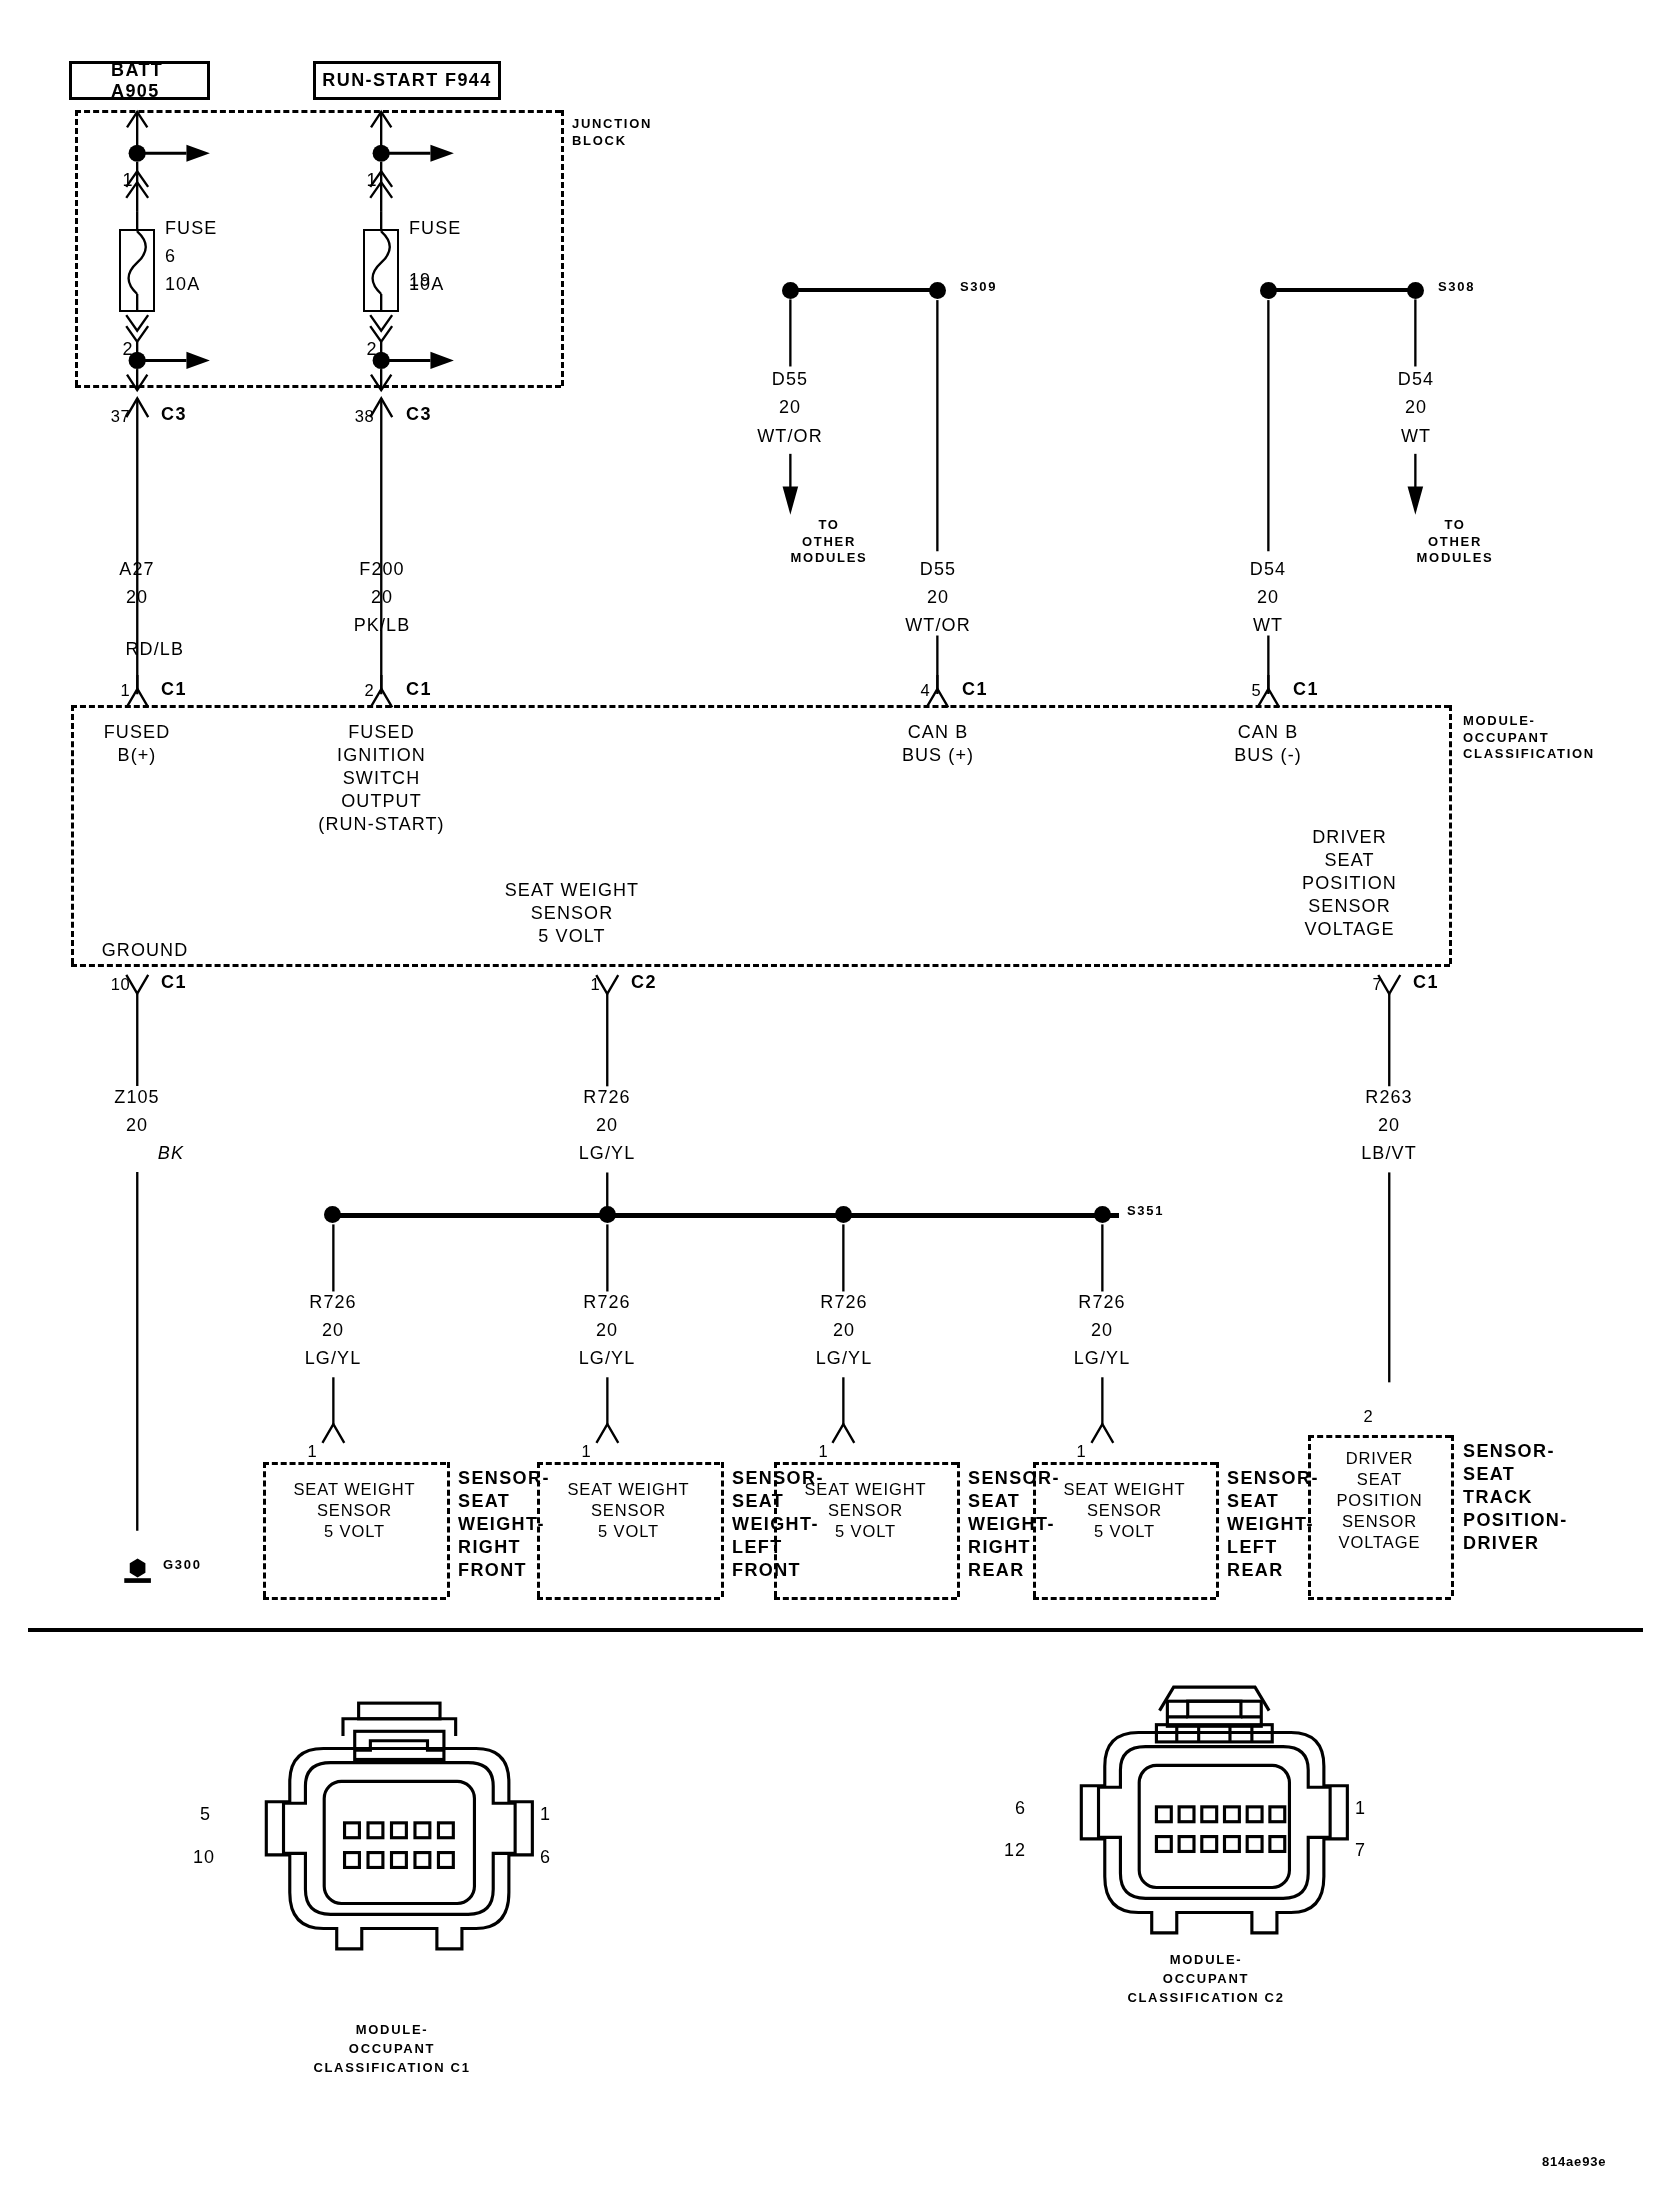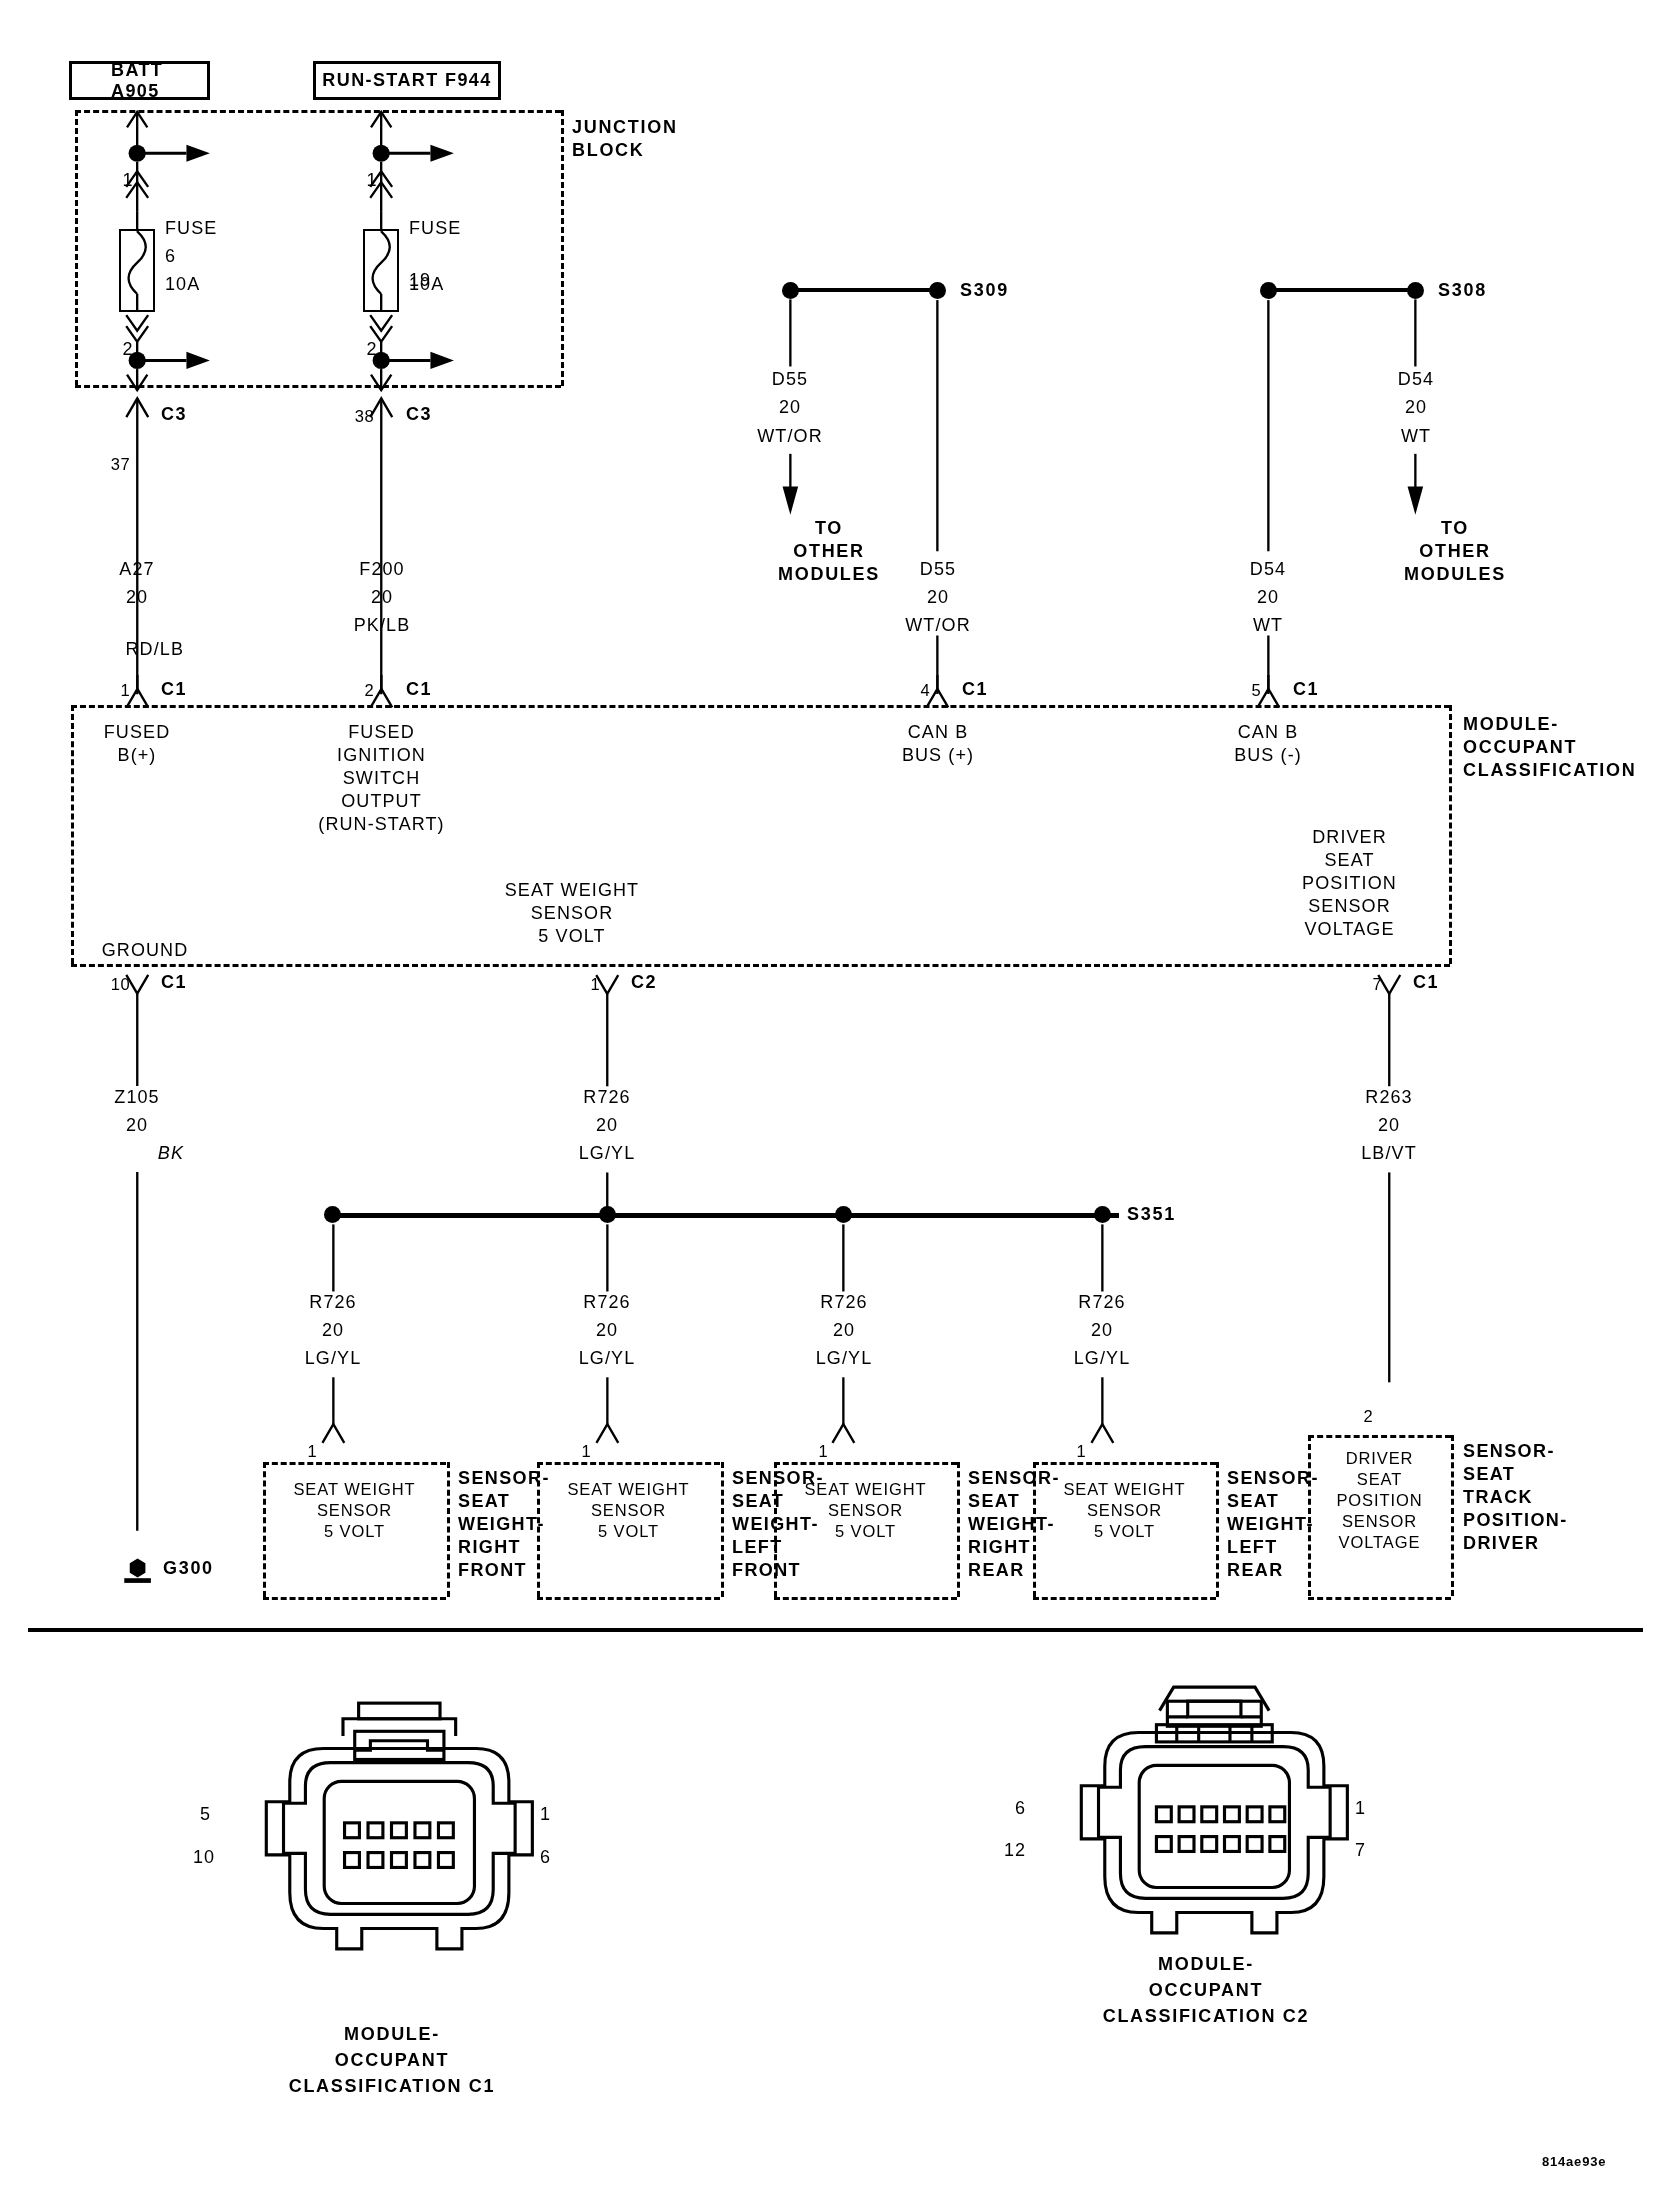--- a/index.html
+++ b/index.html
@@ -24,21 +24,21 @@
     font-family:"Liberation Sans", sans-serif;
     font-size:18px;
     letter-spacing:1.1px;
     font-weight:400;
     text-align:center;
   }
   .lbl-s{font-size:16.5px;letter-spacing:0.9px;}
   .bold{                     
     font-family:"Liberation Sans", sans-serif;
     font-weight:bold;
-    font-size:18px;
+    font-size:13px;
     letter-spacing:1.7px;
   }
   .bold-sm{font-size:18px;letter-spacing:1.4px;}
   .pin{font-size:16.5px;letter-spacing:0.4px;}
   
   .solidbox{
     position:absolute;
     border:3.1px solid #000;
     box-sizing:border-box;
     display:flex;align-items:center;justify-content:center;
@@ -143,21 +143,21 @@
   <div class="txt lbl" style="left:354px;top:169px;width:23.5px;text-align:right;">1</div>
   <div class="txt lbl" style="left:354px;top:338px;width:23.5px;text-align:right;">2</div>
   <div class="txt lbl" style="left:409px;top:217px;text-align:left;">FUSE</div>
   <div class="txt lbl" style="left:409px;top:245px;text-align:left;margin-top:24px;">19</div>
   <div class="txt lbl" style="left:409px;top:273px;text-align:left;">10A</div>
 
   <svg class="svgabs" style="left:102px;top:389px;" width="94" height="313" viewBox="0 0 120 400">
     <polyline points="31,36 45,12 59,36" fill="none" stroke="#000" stroke-width="3"></polyline>
     <line x1="45" y1="12" x2="45" y2="390" stroke="#000" stroke-width="3"></line>
   </svg>
-  <div class="txt lbl pin" style="left:102px;top:406px;width:28px;text-align:right;margin-top:48px;">37</div>
+  <div class="txt lbl pin" style="left:102px;top:406px;width:28px;text-align:right;">37</div>
   <div class="txt bold bold-sm" style="left:161px;top:403px;">C3</div>
   <div class="txt lbl" style="left:90px;top:558px;width:94px;text-align:center;">A27</div>
   <div class="txt lbl" style="left:90px;top:586px;width:94px;text-align:center;">20</div>
   <div class="txt lbl" style="left:90px;top:638px;width:94px;text-align:right;">RD/LB</div>
 
   <svg class="svgabs" style="left:346px;top:389px;" width="94" height="313" viewBox="0 0 120 400">
     <polyline points="31,36 45,12 59,36" fill="none" stroke="#000" stroke-width="3"></polyline>
     <line x1="45" y1="12" x2="45" y2="390" stroke="#000" stroke-width="3"></line>
   </svg>
   <div class="txt lbl pin" style="left:346px;top:406px;width:28px;text-align:right;">38</div>

